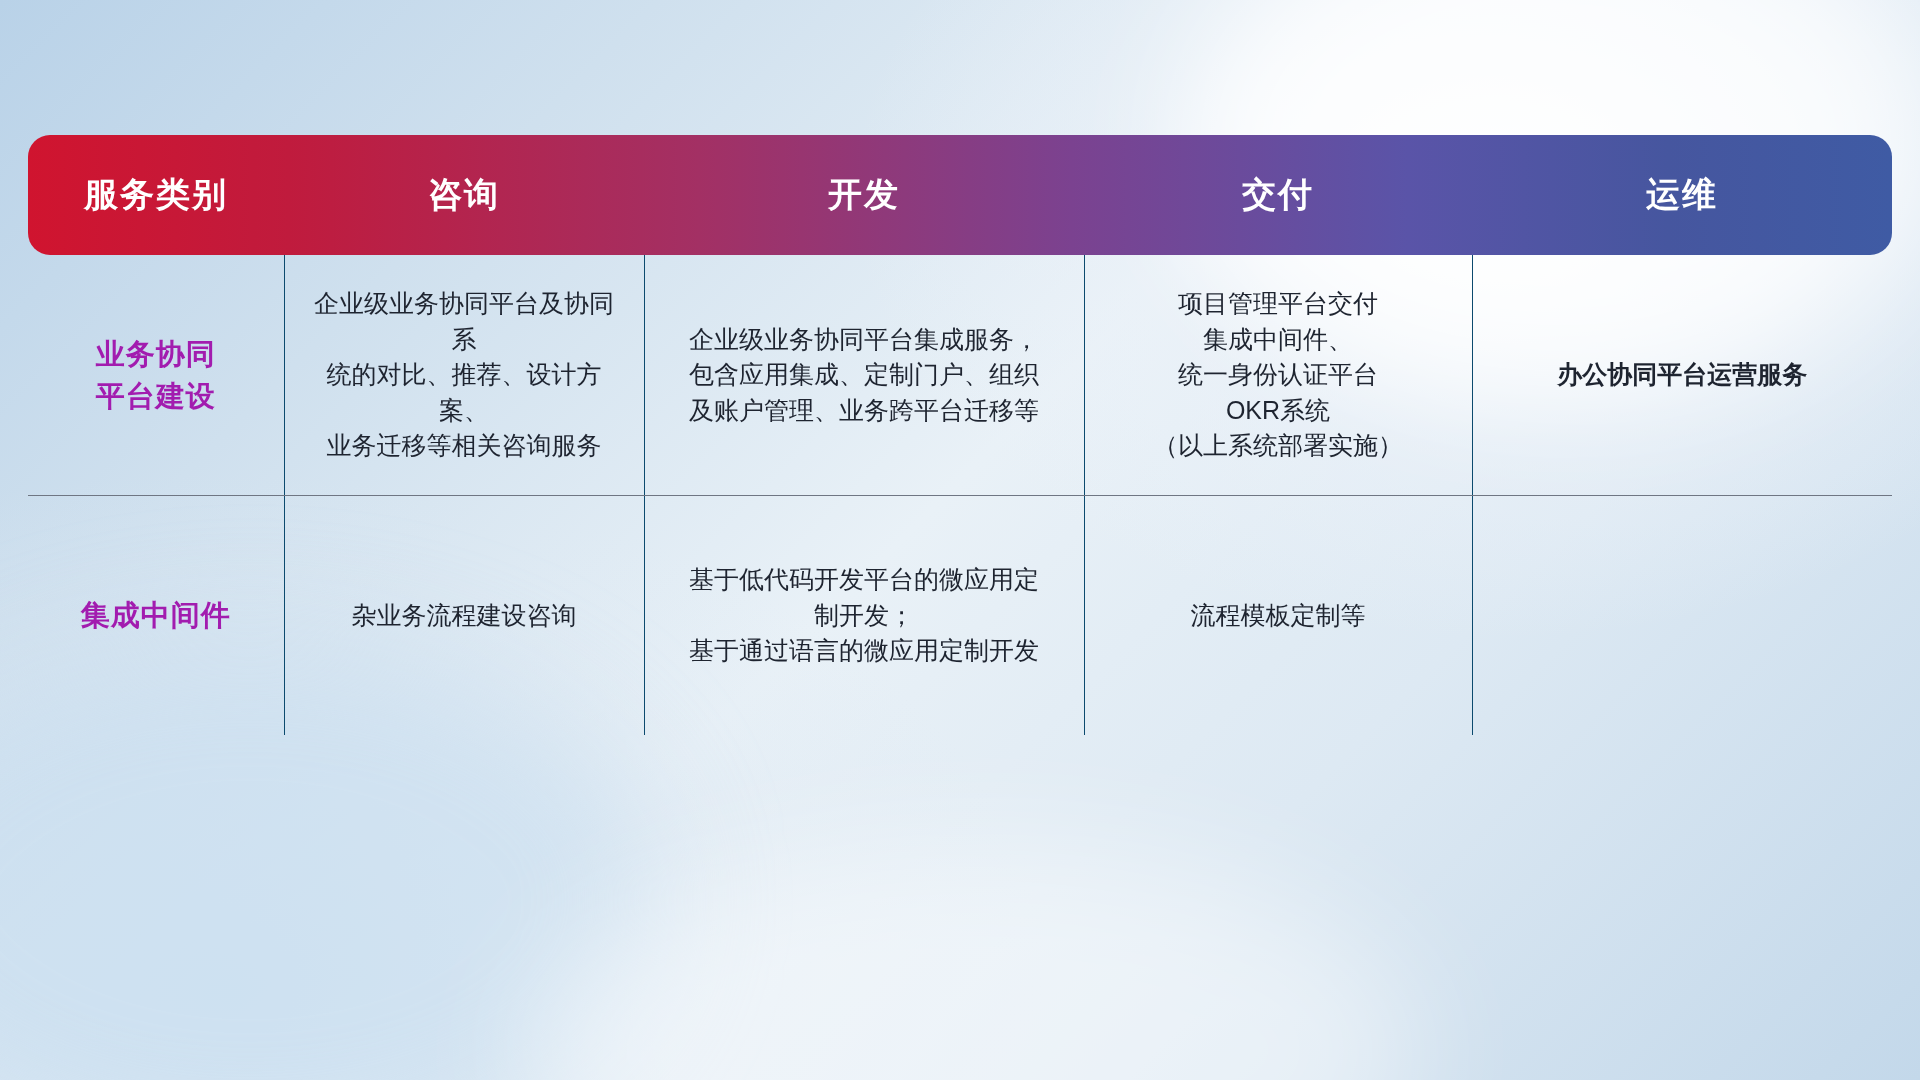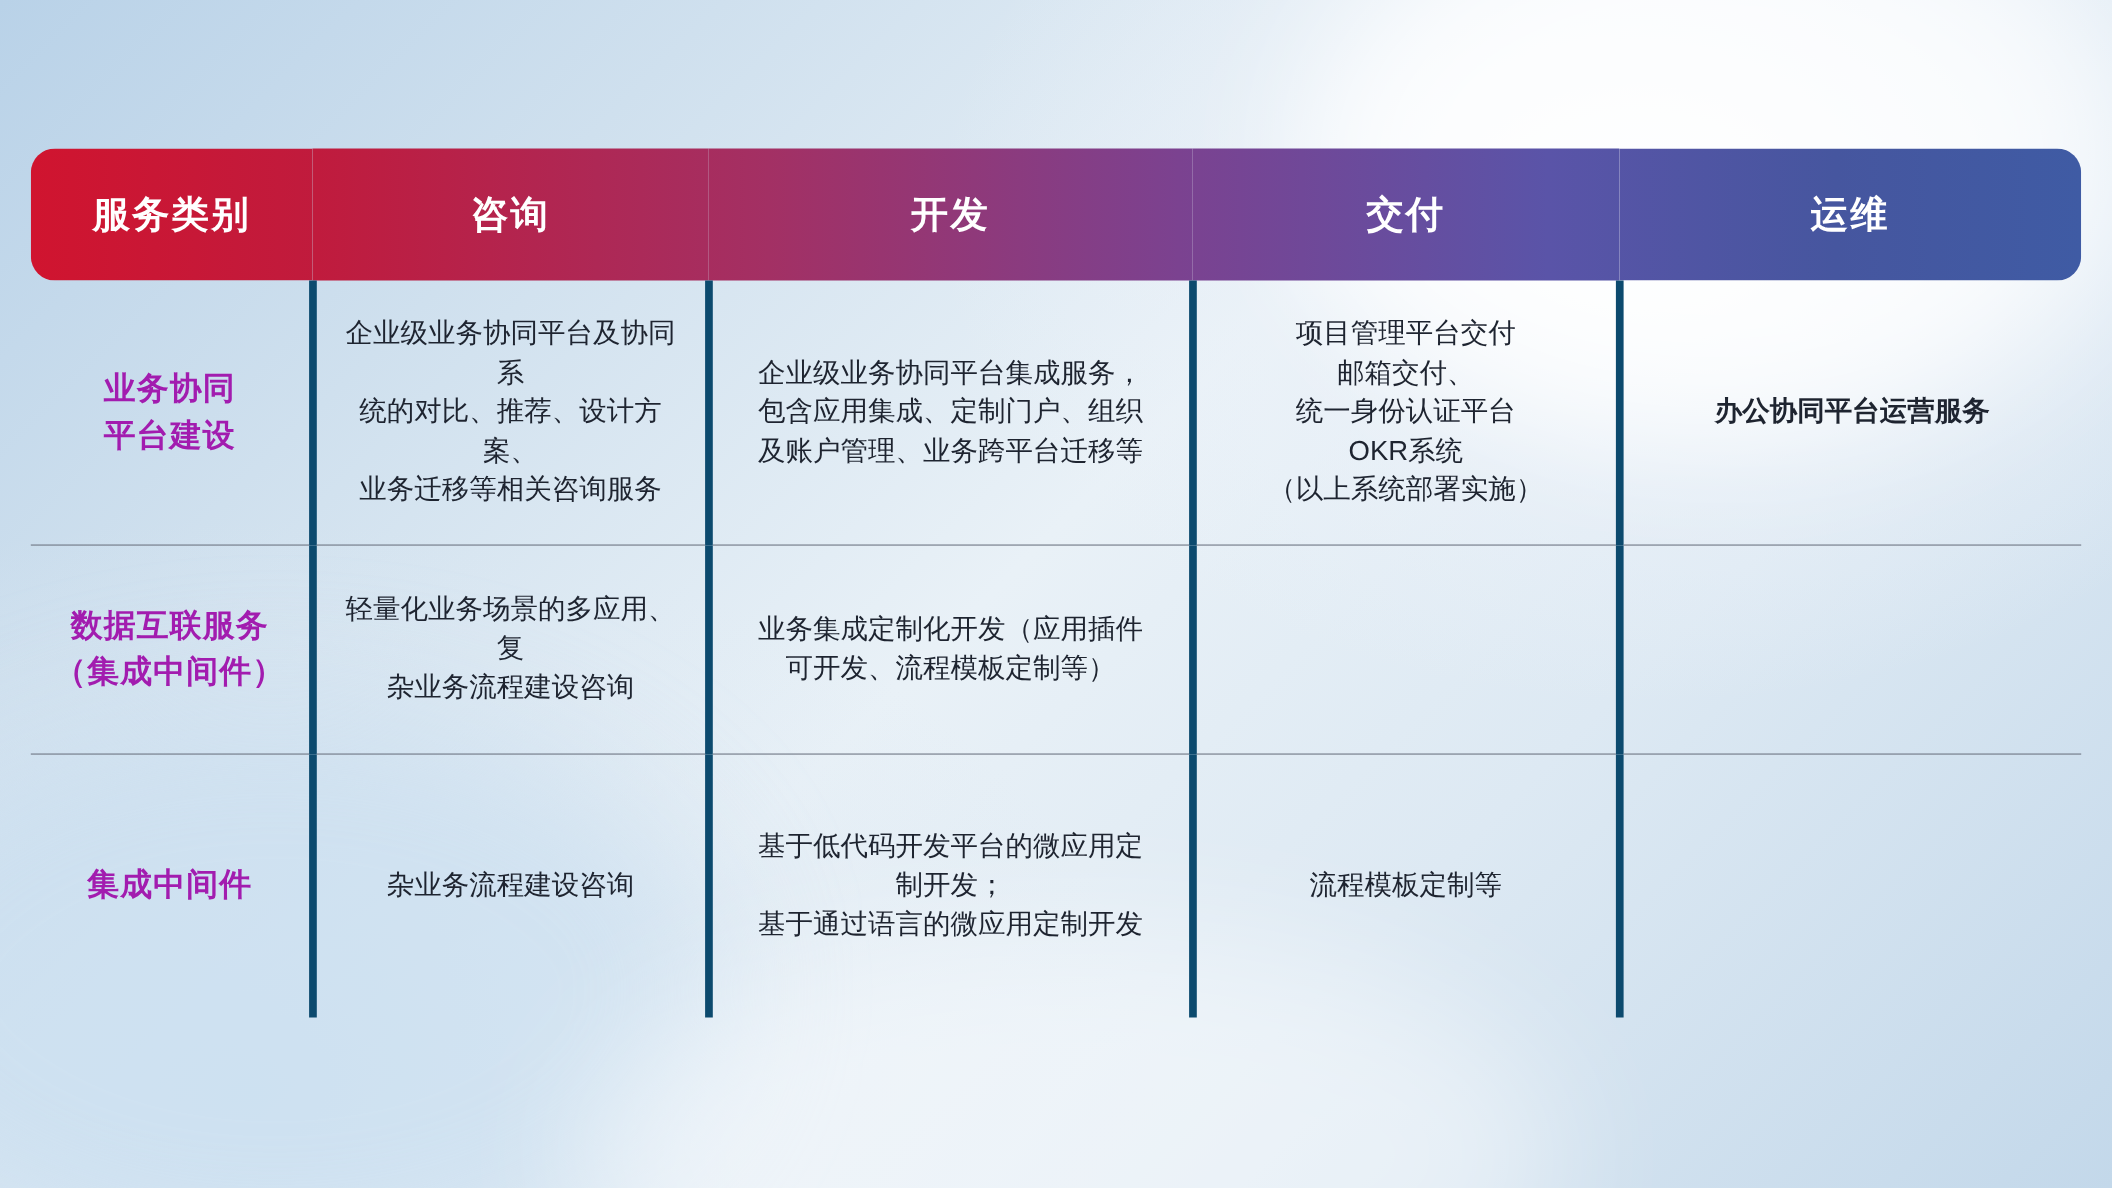--- a/index.html
+++ b/index.html
@@ -66,21 +66,21 @@
     border-top-left-radius: 22px;
     border-bottom-left-radius: 22px;
   }
   thead th:last-child {
     border-top-right-radius: 22px;
     border-bottom-right-radius: 22px;
   }
 
   
   tbody td {
-    border-right: 7px solid #0c4a6e;
+    border-right: 1px solid #0c4a6e;
     border-bottom: 1px solid #6f7683;
     padding: 14px 18px;
     font-size: 25px;
     line-height: 1.42;
     color: #1e2430;
     text-align: center;
     vertical-align: middle;
     background: transparent;
   }
   tbody tr td:first-child {
@@ -146,35 +146,25 @@
         <tr class="row-h1">
           <td class="cat nowrapline">业务协同
 平台建设</td>
           <td class="nowrapline">企业级业务协同平台及协同系
 统的对比、推荐、设计方案、
 业务迁移等相关咨询服务</td>
           <td class="nowrapline">企业级业务协同平台集成服务，
 包含应用集成、定制门户、组织
 及账户管理、业务跨平台迁移等</td>
           <td class="nowrapline">项目管理平台交付
-邮箱交付、
+集成中间件、
 统一身份认证平台
 OKR系统
 （以上系统部署实施）</td>
           <td class="nowrapline">办公协同平台运营服务</td>
-        </tr>
-        <tr class="row-h2">
-          <td class="cat nowrapline">数据互联服务
-（集成中间件）</td>
-          <td class="nowrapline">轻量化业务场景的多应用、复
-杂业务流程建设咨询</td>
-          <td class="nowrapline">业务集成定制化开发（应用插件
-可开发、流程模板定制等）</td>
-          <td class="nowrapline empty"></td>
-          <td class="nowrapline empty"></td>
         </tr>
         <tr class="row-h3">
           <td class="cat nowrapline">集成中间件</td>
           <td class="nowrapline">杂业务流程建设咨询</td>
           <td class="nowrapline">基于低代码开发平台的微应用定
 制开发；
 基于通过语言的微应用定制开发</td>
           <td class="nowrapline">流程模板定制等</td>
           <td class="nowrapline empty"></td>
         </tr>

